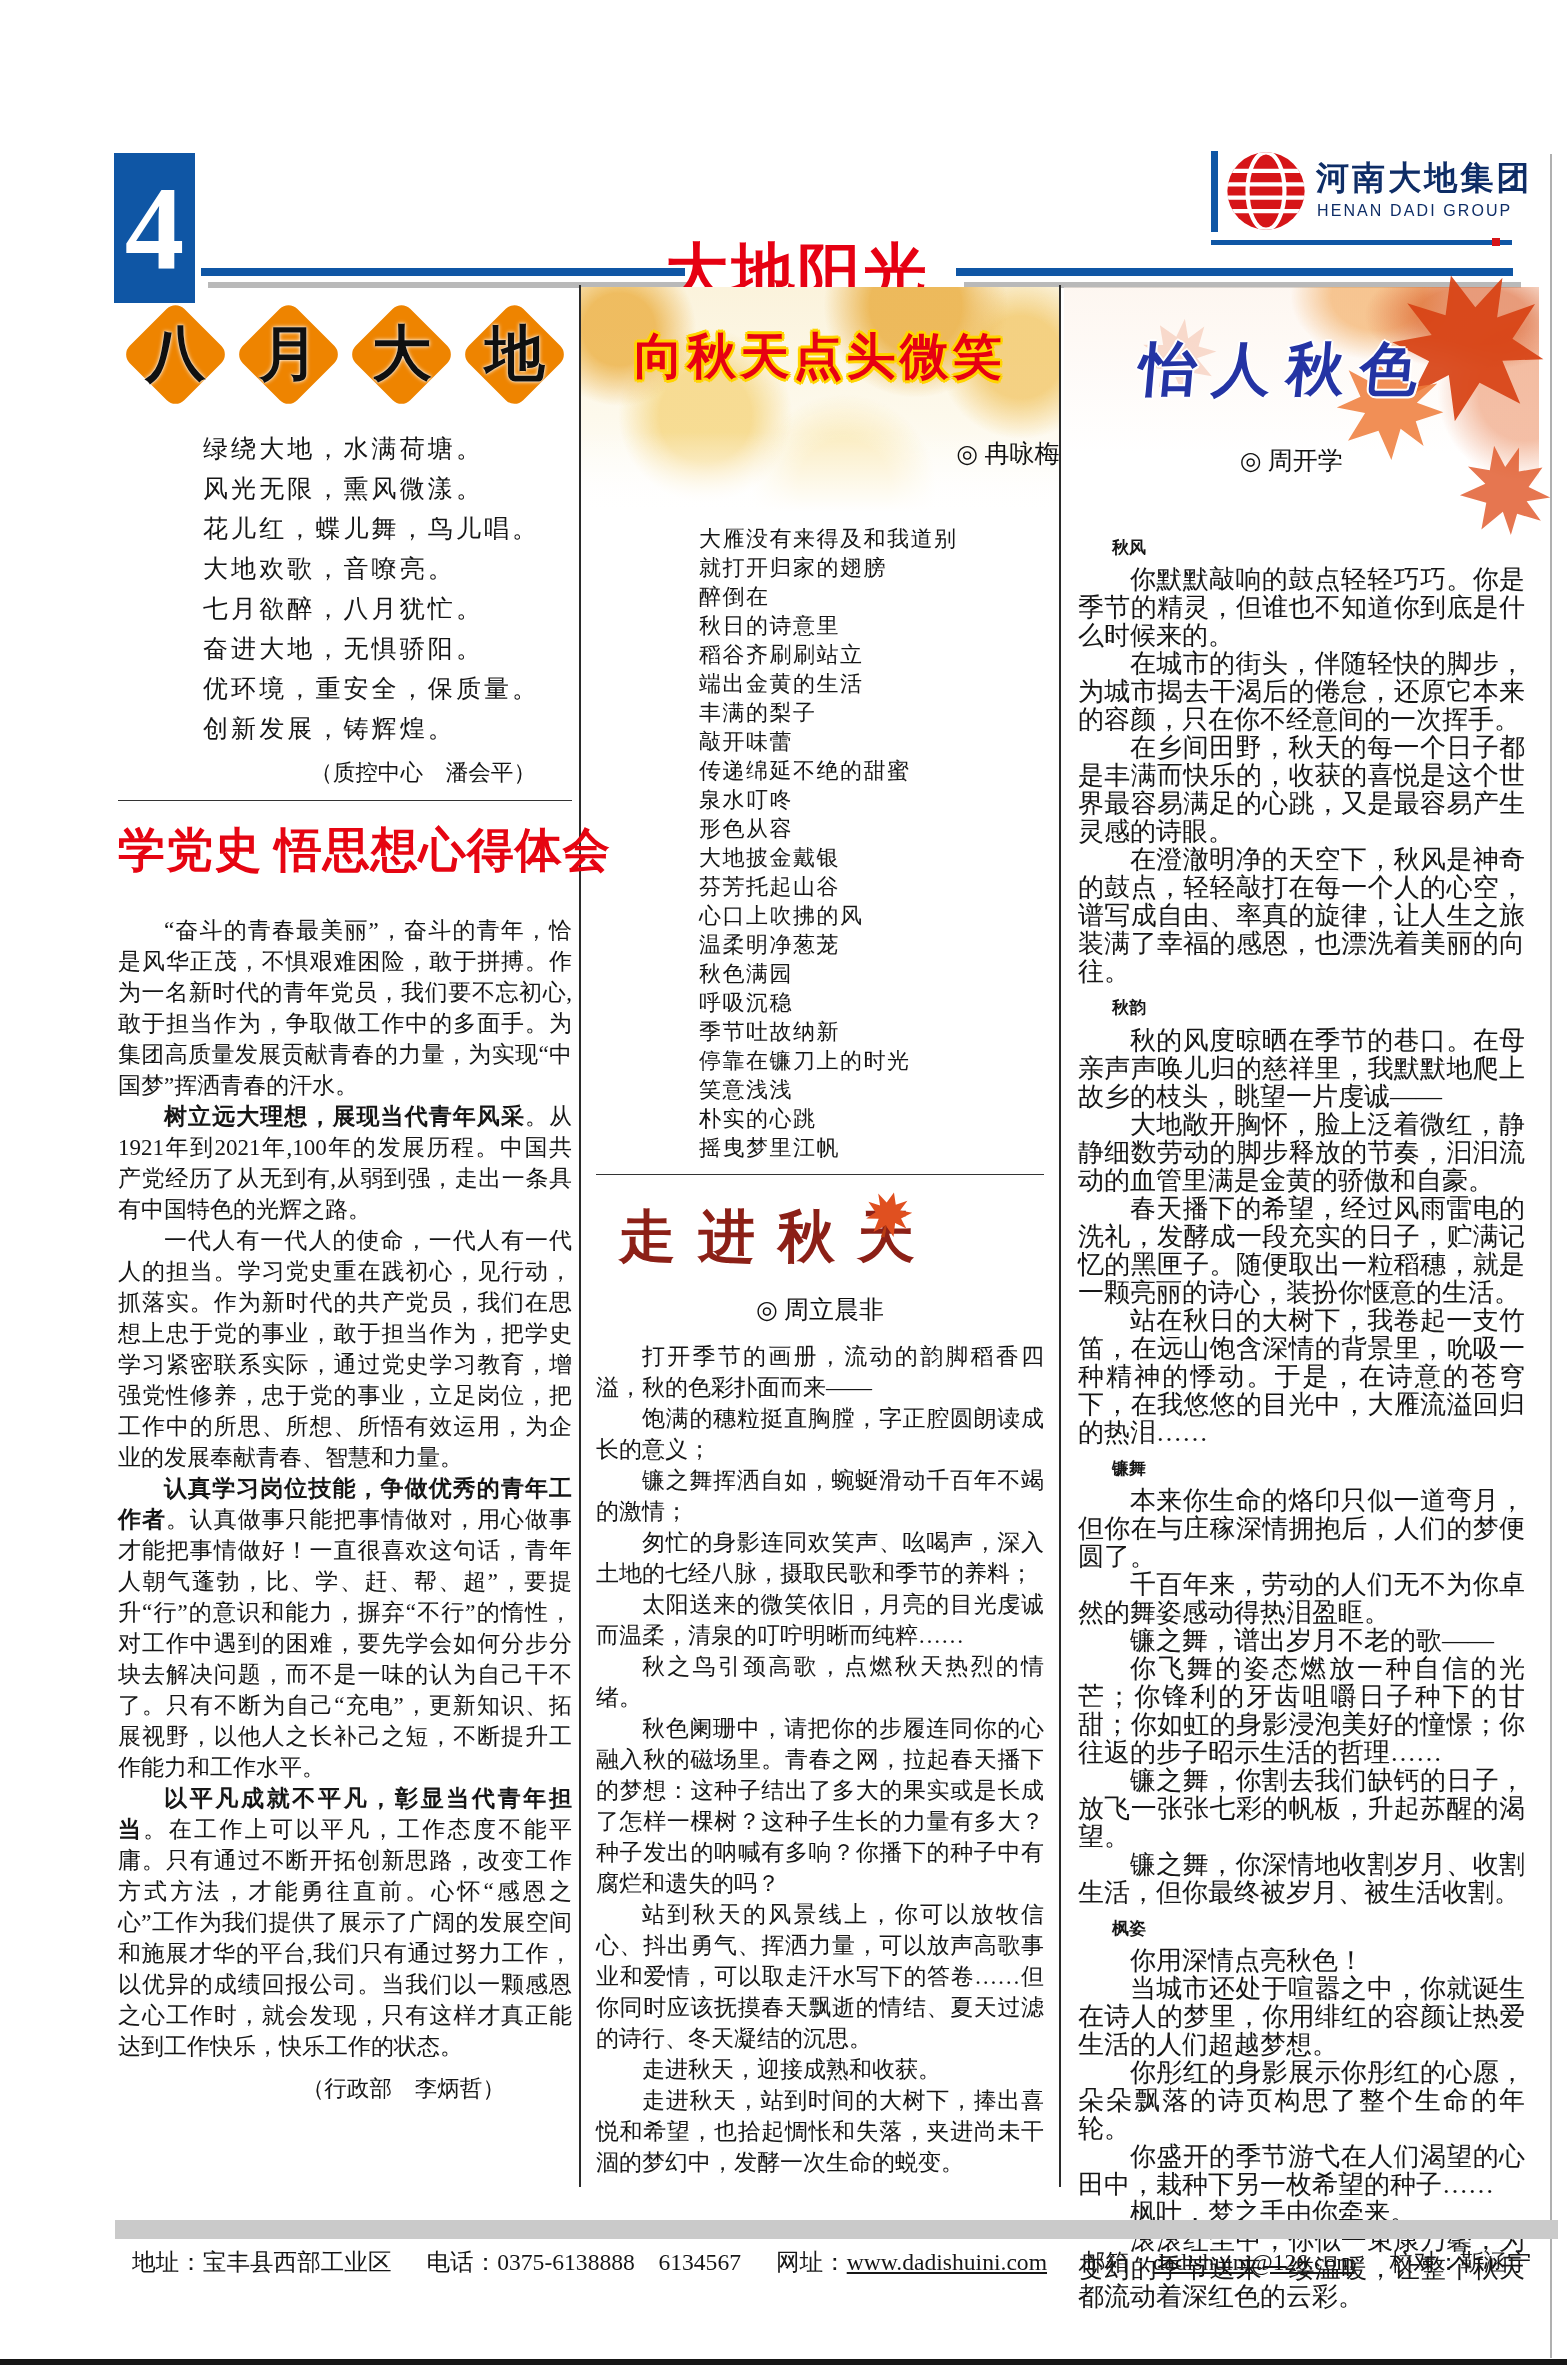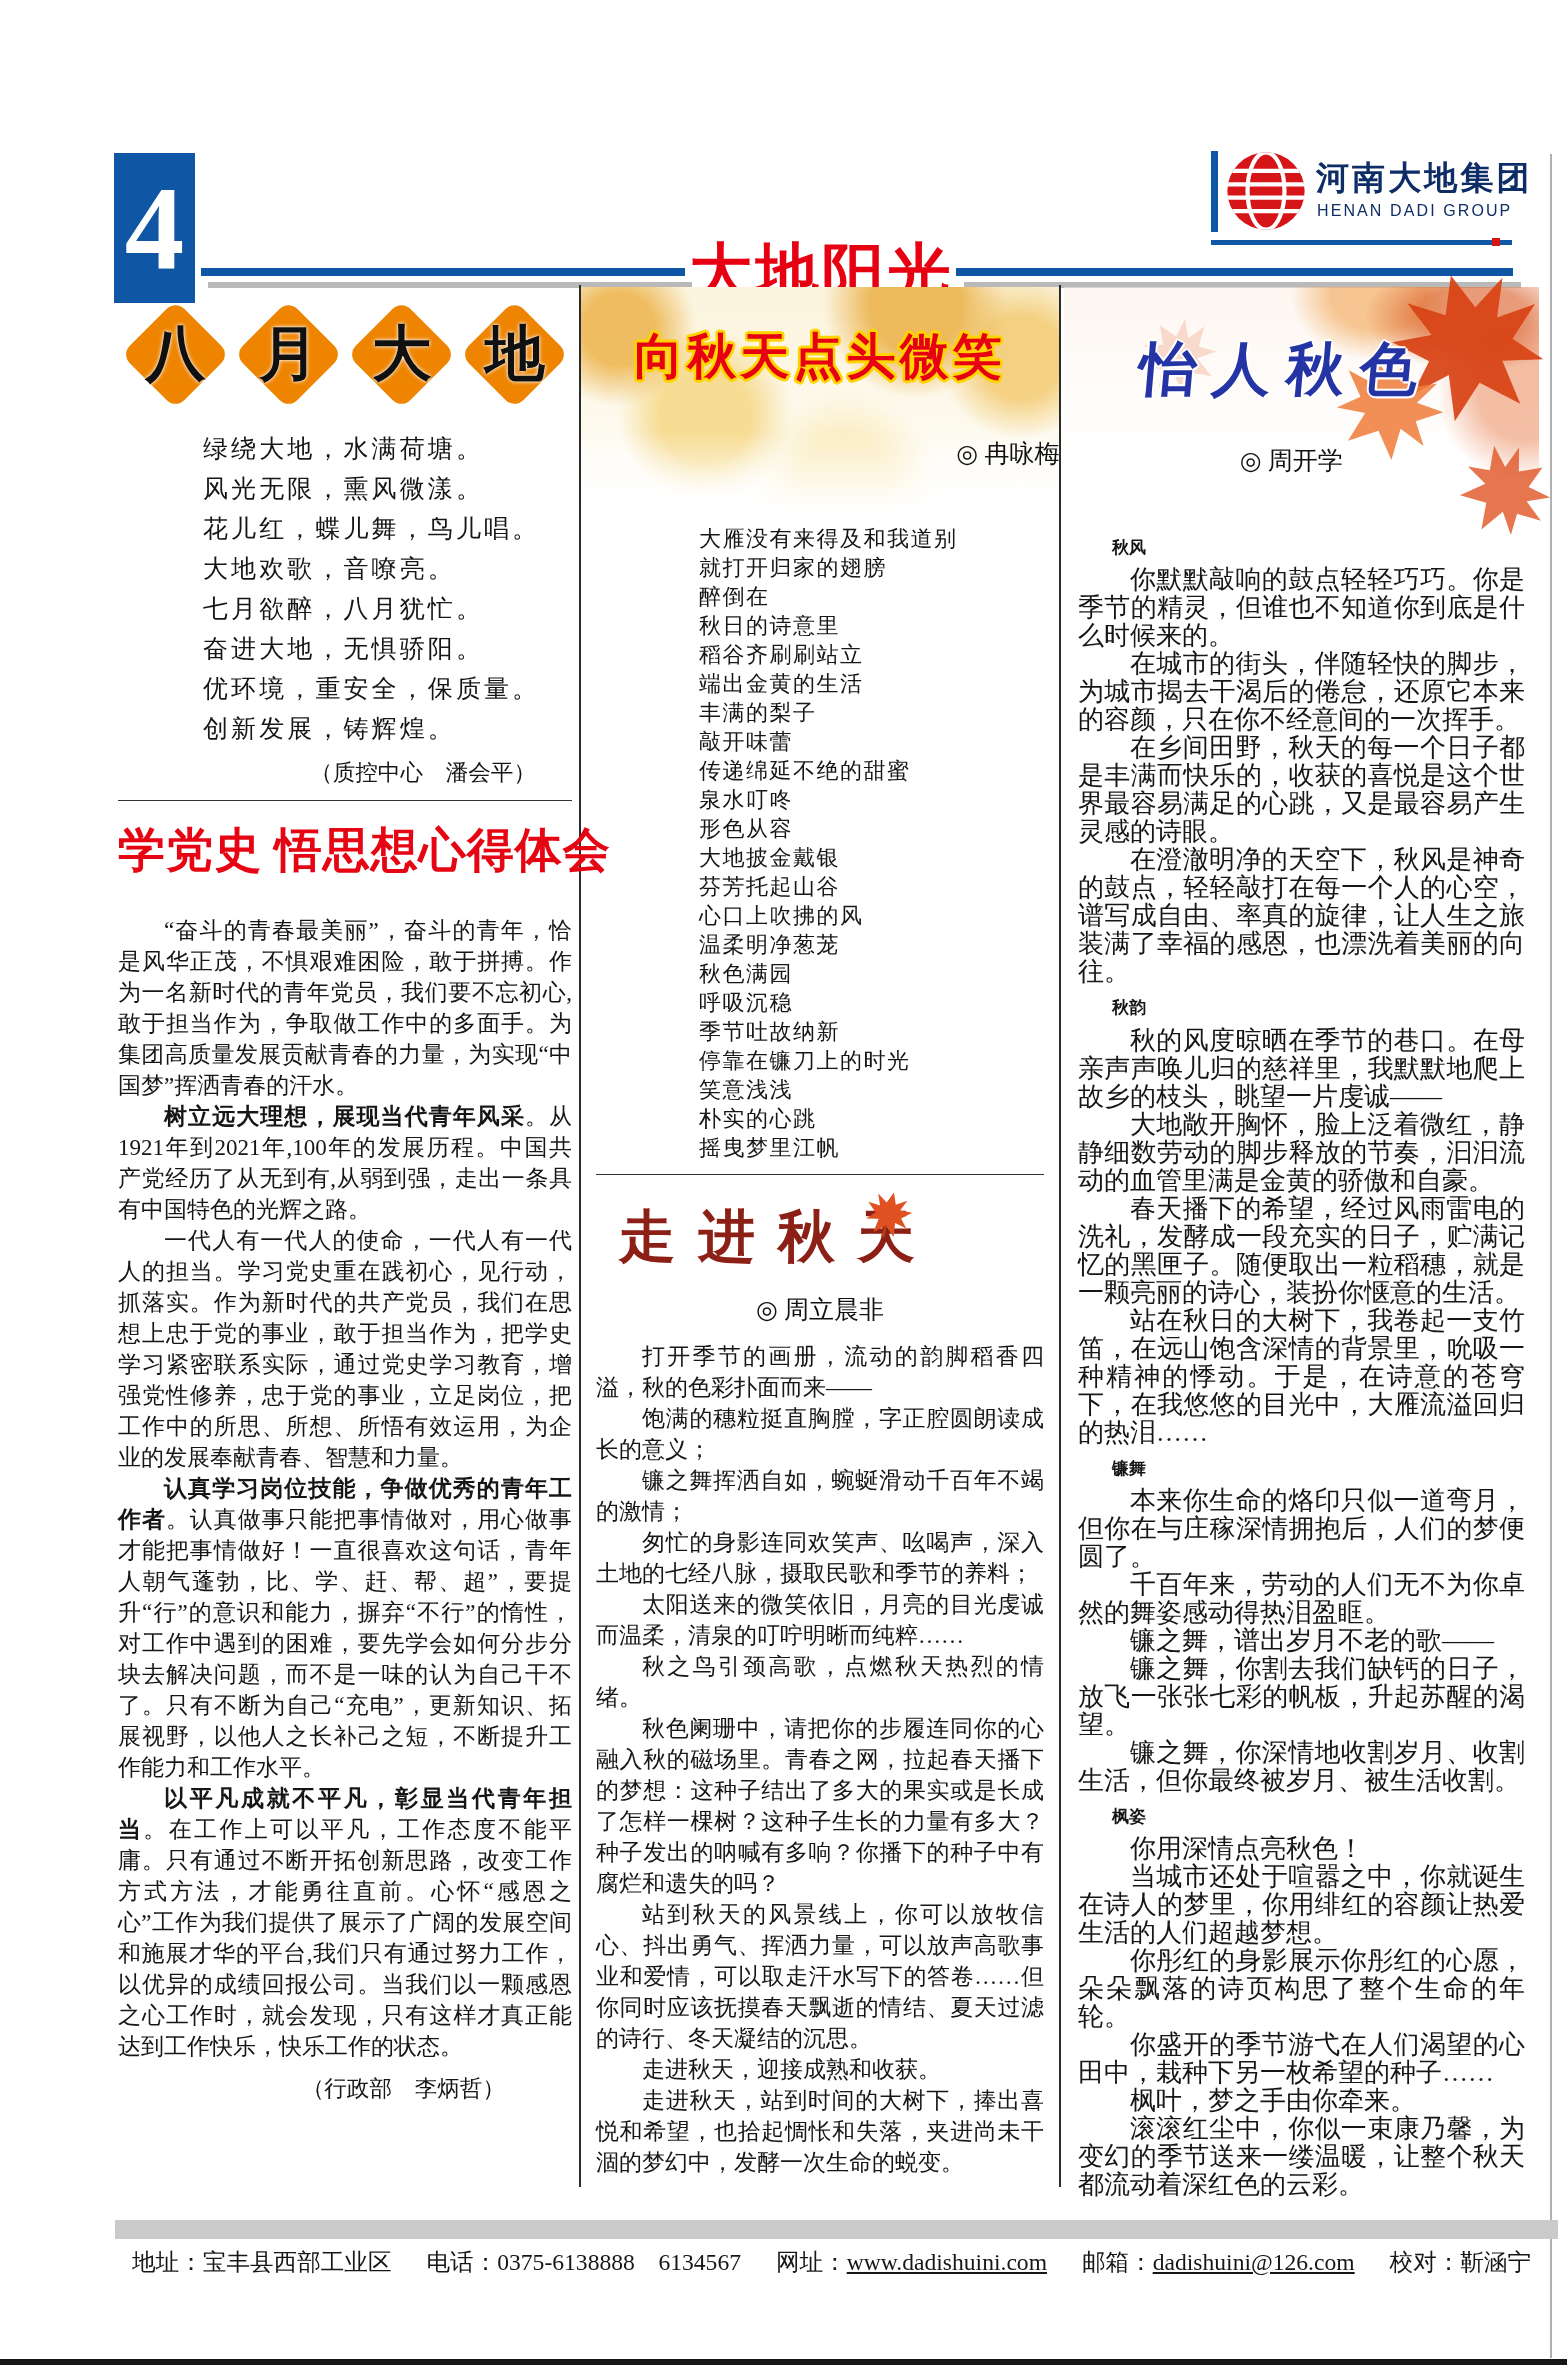--- a/index.html
+++ b/index.html
@@ -10,21 +10,21 @@
   }
   
   .page-num{
     position:absolute; left:114px; top:153px; width:81px; height:150px;
     background:#0f56a5; color:#fff; display:flex; align-items:center; justify-content:center;
     font-size:119px; font-weight:bold; font-family:"Liberation Serif","DejaVu Serif",serif;
   }
   .mast-line{ position:absolute; height:8.2px; background:#0f56a5; }
   .mast-line.gray{ background:#b9b9b9; height:6.2px; }
   .masthead{
-    position:absolute; left:688px; top:230px; width:267px; text-align:center;
+    position:absolute; left:664px; top:230px; width:267px; text-align:center;
     font-size:63px; font-weight:bold; color:#e60012; letter-spacing:3.1px;
     font-family:"Liberation Sans","DejaVu Sans",sans-serif;
   }
   .logo{ position:absolute; left:1211px; top:147px; width:308px; height:103px; }
   .logo .vbar{ position:absolute; left:0; top:4.1px; width:7.2px; height:81px; background:#0f56a5; }
   .logo .globe{ position:absolute; left:13.3px; top:2.1px; width:84px; height:84px; }
   .logo .cn{
     position:absolute; left:105px; top:9.2px; font-size:33px; font-weight:bold; color:#0e2d66;
     letter-spacing:3.1px; font-family:"Liberation Sans","DejaVu Sans",sans-serif; white-space:nowrap;
   }
@@ -285,20 +285,21 @@
   <h3 class="subh">秋韵</h3>
   <p class="para3">秋的风度晾晒在季节的巷口。在母亲声声唤儿归的慈祥里，我默默地爬上故乡的枝头，眺望一片虔诚——</p>
   <p class="para3">大地敞开胸怀，脸上泛着微红，静静细数劳动的脚步释放的节奏，汩汩流动的血管里满是金黄的骄傲和自豪。</p>
   <p class="para3">春天播下的希望，经过风雨雷电的洗礼，发酵成一段充实的日子，贮满记忆的黑匣子。随便取出一粒稻穗，就是一颗亮丽的诗心，装扮你惬意的生活。</p>
   <p class="para3">站在秋日的大树下，我卷起一支竹笛，在远山饱含深情的背景里，吮吸一种精神的悸动。于是，在诗意的苍穹下，在我悠悠的目光中，大雁流溢回归的热泪……</p>
 
   <h3 class="subh">镰舞</h3>
   <p class="para3">本来你生命的烙印只似一道弯月，但你在与庄稼深情拥抱后，人们的梦便圆了。</p>
   <p class="para3">千百年来，劳动的人们无不为你卓然的舞姿感动得热泪盈眶。</p>
   <p class="para3">镰之舞，谱出岁月不老的歌——</p>
+  <p class="para3">你飞舞的姿态燃放一种自信的光芒；你锋利的牙齿咀嚼日子种下的甘甜；你如虹的身影浸泡美好的憧憬；你往返的步子昭示生活的哲理……</p>
   <p class="para3">镰之舞，你割去我们缺钙的日子，放飞一张张七彩的帆板，升起苏醒的渴望。</p>
   <p class="para3">镰之舞，你深情地收割岁月、收割生活，但你最终被岁月、被生活收割。</p>
 
   <h3 class="subh">枫姿</h3>
   <p class="para3">你用深情点亮秋色！</p>
   <p class="para3">当城市还处于喧嚣之中，你就诞生在诗人的梦里，你用绯红的容颜让热爱生活的人们超越梦想。</p>
   <p class="para3">你彤红的身影展示你彤红的心愿，朵朵飘落的诗页构思了整个生命的年轮。</p>
   <p class="para3">你盛开的季节游弋在人们渴望的心田中，栽种下另一枚希望的种子……</p>
   <p class="para3">枫叶，梦之手由你牵来。</p>
   <p class="para3">滚滚红尘中，你似一束康乃馨，为变幻的季节送来一缕温暖，让整个秋天都流动着深红色的云彩。</p>

